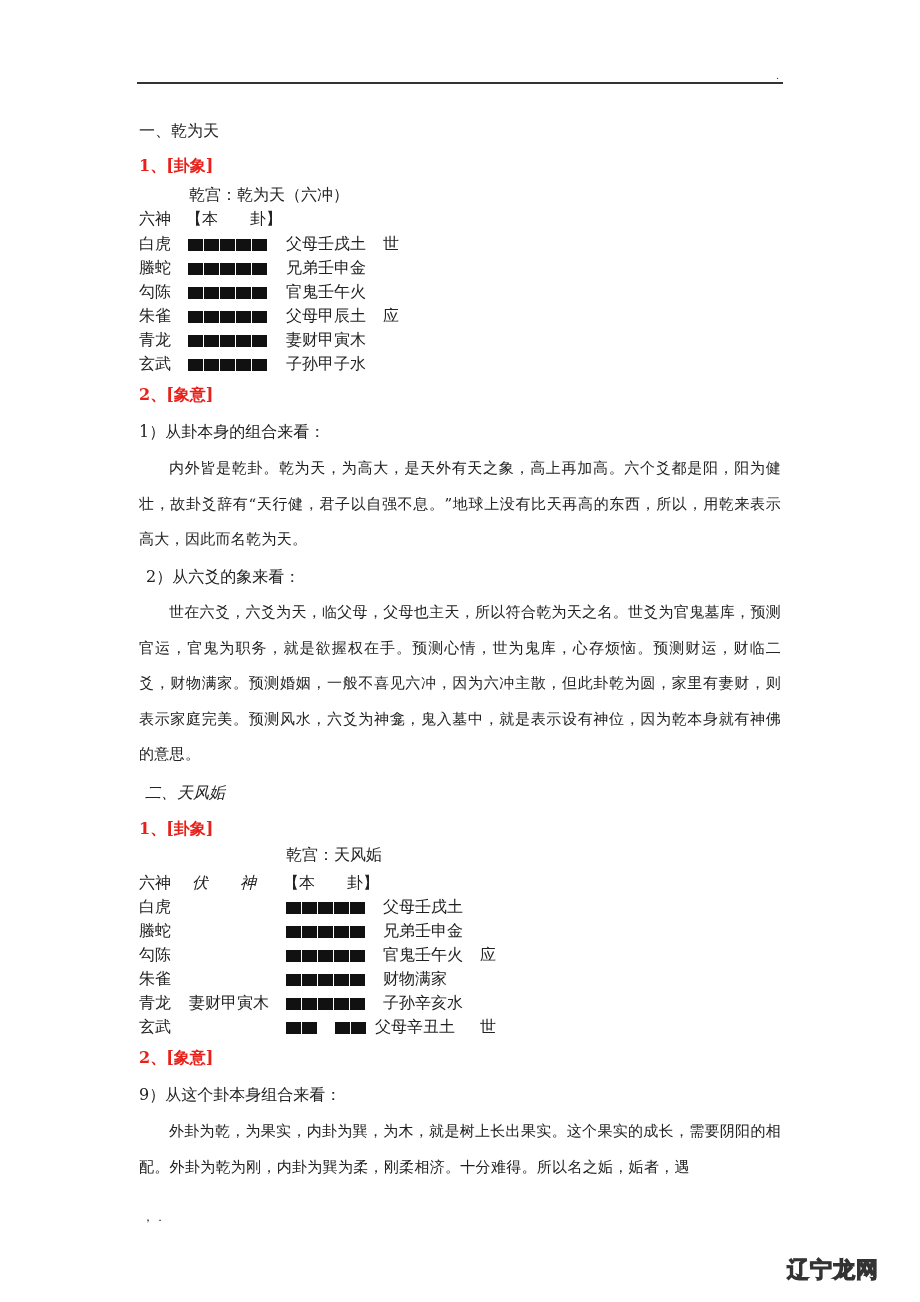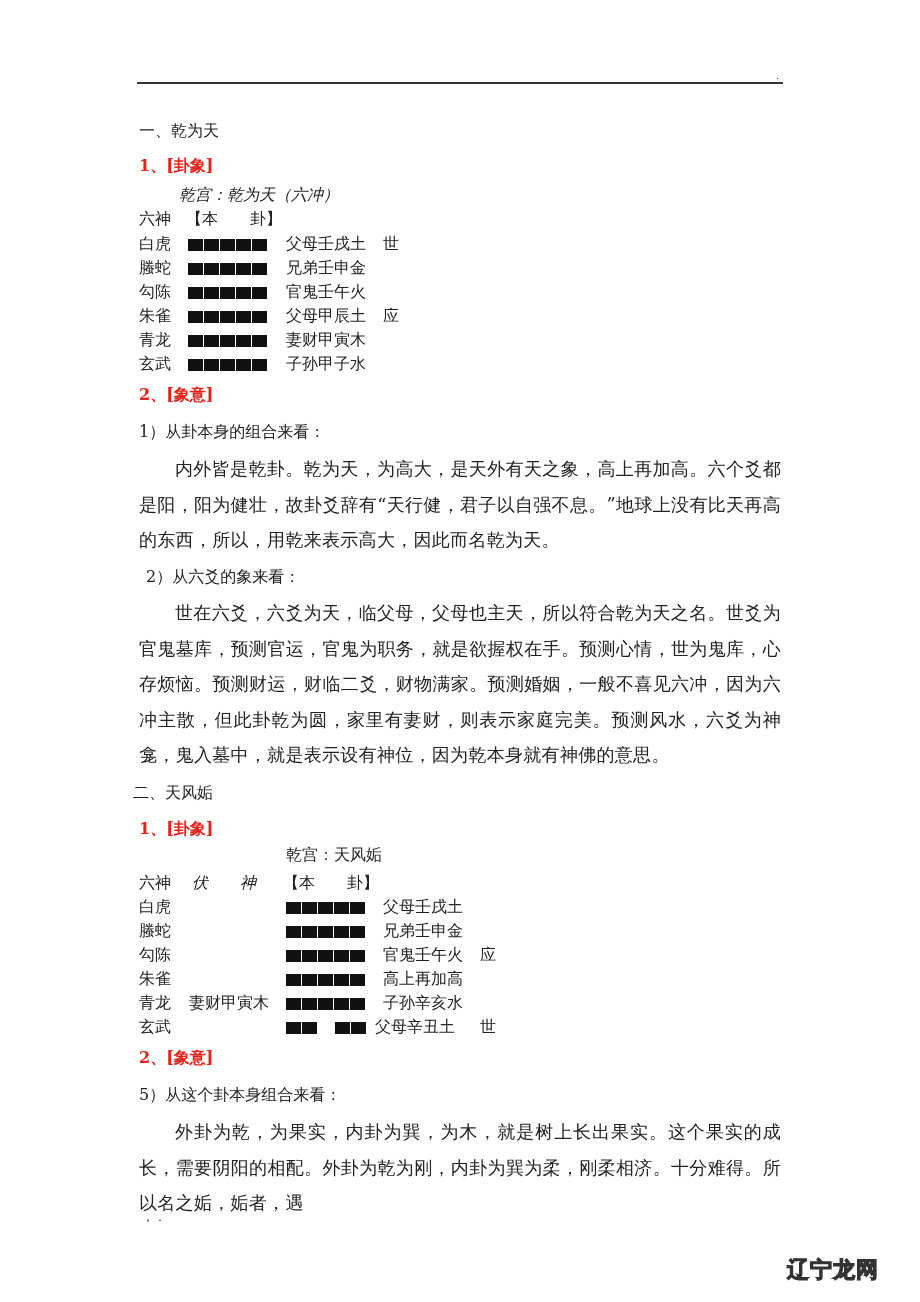--- a/index.html
+++ b/index.html
@@ -2,40 +2,40 @@
 <html><head>
 <meta charset="utf-8">
 <style>
   html, body { margin: 0; padding: 0; background: #ffffff; }
   body { width: 920px; height: 1302px; position: relative; overflow: hidden;
          font-family: "DejaVu Serif", "Liberation Serif", serif; color: #222; }
   .rule { position: absolute; left: 137px; top: 82px; width: 646px; height: 2px; background: #333; }
   .corner-dot { position: absolute; left: 776px; top: 70px; font-size: 10px; color: #333; }
   .abs { position: absolute; white-space: nowrap; font-size: 16px; line-height: 18px; }
   .red { color: #e8201a; font-weight: bold; }
-  .para { position: absolute; left: 139px; width: 642px; font-size: 18px; line-height: 35.5px;
+  .para { position: absolute; left: 139px; width: 642px; font-size: 15px; line-height: 35.5px;
           text-align: justify; text-align-last: left; letter-spacing: 0.3px; }
   .indent { text-indent: 2em; }
   .yao { position: absolute; height: 12px; display: flex; gap: 1px; }
   .seg { width: 15px; height: 12px; background: #111; }
   .gap { width: 16px; height: 12px; background: transparent; }
   .logo { position: absolute; left: 787px; top: 1255px; font-family: "DejaVu Sans", sans-serif;
           font-size: 22px; font-weight: bold; letter-spacing: 1px; }
   .logo .a { color: #c2410c; -webkit-text-stroke: 1px #333; }
   .logo .b { color: #ffffff; -webkit-text-stroke: 1.2px #333; }
 </style>
 </head>
 <body>
 
 <div class="rule"></div>
 <div class="corner-dot">.</div>
 
 <div class="abs" style="left:139px;top:122px;">一、乾为天</div>
 <div class="abs red" style="left:139px;top:157px;">1、[卦象]</div>
-<div class="abs" style="left:179px;top:186px;font-style:italic;">乾宫：乾为天（六冲）</div>
+<div class="abs" style="left:189px;top:186px;">乾宫：乾为天（六冲）</div>
 <div class="abs" style="left:139px;top:210px;">六神</div>
 <div class="abs" style="left:186px;top:210px;">【本　　卦】</div>
 
 <div>
   <div>
     <div class="abs" style="left:139px;top:235px;">白虎</div>
     <div class="yao" style="left:188px;top:239px;">
         <span class="seg"></span>
         <span class="seg"></span>
         <span class="seg"></span>
@@ -106,21 +106,21 @@
     <div class="abs" style="left:383px;top:355px;"></div>
   </div>
 </div>
 
 <div class="abs red" style="left:139px;top:386px;">2、[象意]</div>
 <div class="abs" style="left:139px;top:423px;">1）从卦本身的组合来看：</div>
 <div class="para indent" style="top:451px;">内外皆是乾卦。乾为天，为高大，是天外有天之象，高上再加高。六个爻都是阳，阳为健壮，故卦爻辞有“天行健，君子以自强不息。”地球上没有比天再高的东西，所以，用乾来表示高大，因此而名乾为天。</div>
 <div class="abs" style="left:139px;top:568px;margin-left:7px;">2）从六爻的象来看：</div>
 <div class="para indent" style="top:595px;">世在六爻，六爻为天，临父母，父母也主天，所以符合乾为天之名。世爻为官鬼墓库，预测官运，官鬼为职务，就是欲握权在手。预测心情，世为鬼库，心存烦恼。预测财运，财临二爻，财物满家。预测婚姻，一般不喜见六冲，因为六冲主散，但此卦乾为圆，家里有妻财，则表示家庭完美。预测风水，六爻为神龛，鬼入墓中，就是表示设有神位，因为乾本身就有神佛的意思。</div>
 
-<div class="abs" style="left:133px;top:784px;">二、天风姤</div>
+<div class="abs" style="left:145px;top:784px;font-style:italic;">二、天风姤</div>
 <div class="abs red" style="left:139px;top:820px;">1、[卦象]</div>
 <div class="abs" style="left:286px;top:846px;">乾宫：天风姤</div>
 <div class="abs" style="left:139px;top:874px;">六神</div>
 <div class="abs" style="left:192px;top:874px;font-style:italic;">伏　　神</div>
 <div class="abs" style="left:283px;top:874px;">【本　　卦】</div>
 
 <div>
   <div>
     <div class="abs" style="left:139px;top:898px;">白虎</div>
     <div class="yao" style="left:286px;top:902px;">
@@ -157,21 +157,21 @@
   </div>
   <div>
     <div class="abs" style="left:139px;top:970px;">朱雀</div>
     <div class="yao" style="left:286px;top:974px;">
         <span class="seg"></span>
         <span class="seg"></span>
         <span class="seg"></span>
         <span class="seg"></span>
         <span class="seg"></span>
       </div>
-    <div class="abs" style="left:383px;top:970px;">高上再加高</div>
+    <div class="abs" style="left:383px;top:970px;">财物满家</div>
   </div>
   <div>
     <div class="abs" style="left:139px;top:994px;">青龙</div>
     <div class="abs" style="left:189px;top:994px;">妻财甲寅木</div>
     <div class="yao" style="left:286px;top:998px;">
         <span class="seg"></span>
         <span class="seg"></span>
         <span class="seg"></span>
         <span class="seg"></span>
         <span class="seg"></span>
@@ -186,20 +186,20 @@
         <span class="gap"></span>
         <span class="seg"></span>
         <span class="seg"></span>
       </div>
     <div class="abs" style="left:375px;top:1018px;">父母辛丑土</div>
     <div class="abs" style="left:480px;top:1018px;">世</div>
   </div>
 </div>
 
 <div class="abs red" style="left:139px;top:1049px;">2、[象意]</div>
-<div class="abs" style="left:139px;top:1086px;">5）从这个卦本身组合来看：</div>
+<div class="abs" style="left:139px;top:1086px;">9）从这个卦本身组合来看：</div>
 <div class="para indent" style="top:1114px;">外卦为乾，为果实，内卦为巽，为木，就是树上长出果实。这个果实的成长，需要阴阳的相配。外卦为乾为刚，内卦为巽为柔，刚柔相济。十分难得。所以名之姤，姤者，遇</div>
 
 <div class="abs" style="left:142px;top:1208px;font-size:12px;">，．</div>
 
 <div class="logo">
   <span class="a">辽宁</span><span class="b">龙网</span>
 </div>
 
 </body></html>

